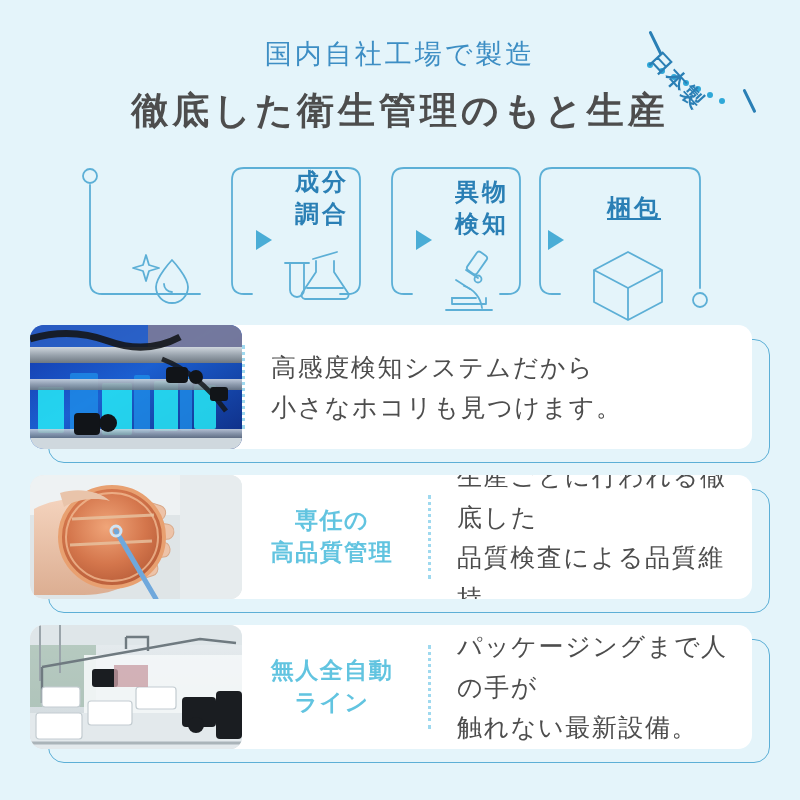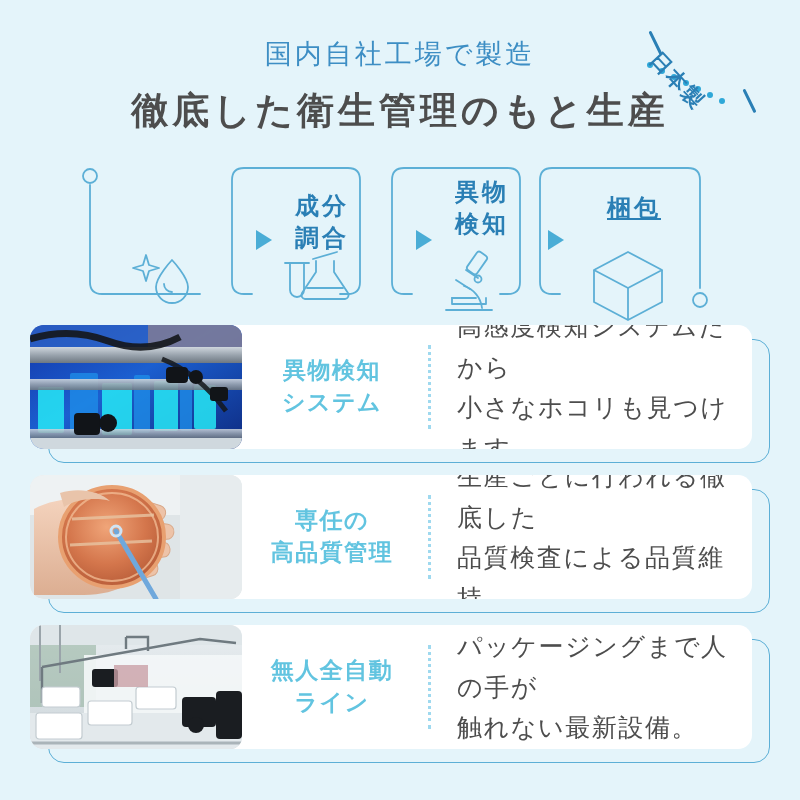--- a/index.html
+++ b/index.html
@@ -93,21 +93,21 @@
     position: absolute;
     text-align: center;
     color: #2a7fb5;
     font-size: 24px;
     font-weight: 700;
     letter-spacing: 3px;
     line-height: 1.32;
     white-space: pre-line;
   }
   .step-1 { top: 16px; left: 108px;  width: 108px; }
-  .step-2 { top: 32px; left: 268px;  width: 108px; font-family: Liberation Mono, monospace; }
+  .step-2 { top: 6px; left: 268px;  width: 108px; }
   .step-3 { top: 16px; left: 428px;  width: 108px; }
   .step-4 { top: 32px; left: 580px;  width: 108px; text-decoration: underline; }
 
   
   .cards {
     position: relative;
     width: 800px;
     padding: 0 30px;
   }
 
@@ -312,22 +312,20 @@
           <g fill="#111418">
             <rect x="44" y="88" width="26" height="22" rx="4"></rect>
             <circle cx="78" cy="98" r="9"></circle>
             <rect x="136" y="42" width="22" height="16" rx="4"></rect>
             <circle cx="166" cy="52" r="7"></circle>
             <rect x="180" y="62" width="18" height="14" rx="3"></rect>
           </g>
           <rect x="0" y="113" width="212" height="11" fill="#cfd8de"></rect>
         </svg>
       </div>
-      <div class="card-heading">異物検知
-システム</div>
       <div class="card-divider"></div>
       <div class="card-desc">高感度検知システムだから
 小さなホコリも見つけます。</div>
     </div>
   </div>
 
   <div class="card-wrap">
     <div class="card-frame"></div>
     <div class="card">
       <div class="card-photo">

